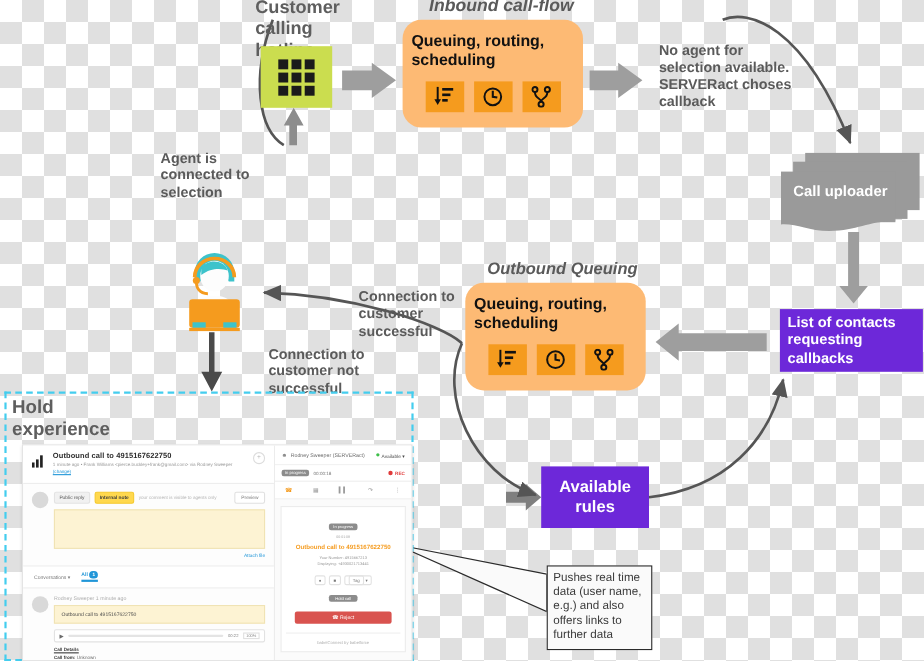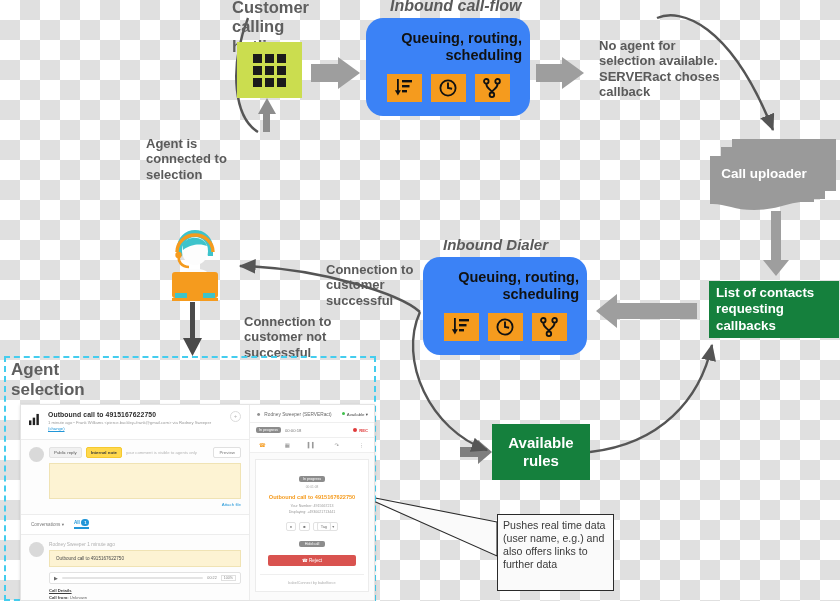--- a/index.html
+++ b/index.html
@@ -21,35 +21,35 @@
   .lbl-ital{position:absolute;color:#5a5a5a;font-weight:bold;font-style:italic;}
 
   
   #customer-label{left:232px;top:-2px;width:110px;font-size:16.5px;color:#5e5e5e;}
   #keypad{position:absolute;left:237px;top:42px;width:65px;height:56px;background:#cbdd4f;
           display:flex;align-items:center;justify-content:center;}
   #keypad .grid{display:grid;grid-template-columns:repeat(3,9px);grid-template-rows:repeat(3,9px);gap:3px;}
   #keypad .grid i{background:#1b1b1b;display:block;}
 
   
-  .card{position:absolute;background:#3b82f6;border-radius:17px;text-align:right;}
+  .card{position:absolute;background:#fdba74;border-radius:17px;text-align:left;}
   .card .title{color:#111;font-weight:bold;line-height:1.2;}
   .card .icons{display:flex;justify-content:center;gap:9px;margin-top:9px;}
   .card .icons .tile{width:35px;height:28px;background:#f59b1e;display:flex;align-items:center;justify-content:center;}
 
   #inbound-title{left:390px;top:-3px;width:200px;font-size:16px;text-align:left;}
   #inbound-card{left:366px;top:18px;width:148px;padding:12px 8px 14px;}
   #inbound-card .title{font-size:14.5px;}
 
   #outbound-title{left:443px;top:236px;width:200px;font-size:15px;text-align:left;}
   #outbound-card{left:423px;top:257px;width:148px;padding:12px 8px 14px;}
   #outbound-card .title{font-size:14.5px;}
 
   
-  .greybox{position:absolute;background:#15803d;color:#fff;font-weight:bold;
+  .greybox{position:absolute;background:#6d28d9;color:#fff;font-weight:bold;
            display:flex;align-items:center;line-height:1.22;}
   #list-contacts{left:709px;top:281px;width:116px;height:57px;padding:0 7px;font-size:13.3px;}
   #processing-rules{left:492px;top:424px;width:98px;height:56px;font-size:15px;
                     justify-content:center;text-align:center;}
 
   
   #uploader{position:absolute;left:708px;top:139px;width:128px;height:72px;}
   #uploader .sheet{position:absolute;background:#9a9a9a;}
   #uploader .s3{left:24px;top:0px;width:104px;height:52px;}
   #uploader .s2{left:13px;top:8px;width:104px;height:52px;}
@@ -139,21 +139,21 @@
   .rp-chip-sub{font-size:3.2px;color:#a5a5a5;margin-top:1px;}
   .rp-callto{color:#f59b1e;font-weight:bold;font-size:5.6px;margin-top:5px;}
   .rp-meta{font-size:3.6px;color:#9a9a9a;line-height:1.6;margin-top:4px;}
   .rp-ctrls{display:flex;justify-content:center;gap:3px;margin-top:6px;}
   .rp-ctrls span{border:1px solid #e2e2e2;border-radius:2px;font-size:4px;padding:1px 3px;color:#7a7a7a;}
   .rp-hold{display:inline-block;margin-top:5px;background:#8c8c8c;color:#fff;font-size:3.8px;padding:1px 6px;border-radius:2px;}
   .rp-reject{margin:6px 8px 0;background:#d9534f;color:#fff;font-size:4.6px;text-align:center;padding:3px 0;border-radius:2px;}
   .rp-foot{margin-top:8px;border-top:1px solid #efefef;padding:6px 0 0;text-align:center;font-size:3.8px;color:#b0b0b0;}
 
   
-  #callout{position:absolute;left:497px;top:514px;width:117px;height:77px;background:#fafafa;
+  #callout{position:absolute;left:497px;top:514px;width:96px;height:77px;background:#fafafa;
            border:1.2px solid #2b2b2b;box-sizing:border-box;padding:4px 5px;
            font-size:10.6px;line-height:1.22;color:#3a3a3a;}
 </style>
 </head>
 <body>
 
 <svg class="layer" width="840" height="601" viewBox="0 0 840 601">
   <defs>
     <marker id="thinArrow" markerWidth="9" markerHeight="9" refX="6.5" refY="3.1" orient="auto">
       <path d="M0,0 L7,3.1 L0,6.2 z" fill="#555"></path>
@@ -265,21 +265,21 @@
   <div class="sheet s2"></div>
   <div class="sheet s1"></div>
   <svg class="wave" width="104" height="12" viewBox="0 0 104 12">
     <path d="M0,0 L104,0 L104,2 C78,2 70,11 44,11 C24,11 14,4 0,5 z" fill="#9a9a9a"></path>
   </svg>
   <div class="label">Call uploader</div>
 </div>
 
 <div class="greybox" id="list-contacts">List of contacts requesting callbacks</div>
 
-<div class="lbl-ital" id="outbound-title">Inbound Dialer</div>
+<div class="lbl-ital" id="outbound-title">Outbound Queuing</div>
 
 <div class="card" id="outbound-card">
   <div class="title">Queuing, routing, scheduling</div>
   <div class="icons">
     <div class="tile">
       <svg width="20" height="19" viewBox="0 0 20 19">
           <g fill="#111">
         <rect x="8" y="2" width="10" height="2.4"></rect>
             <rect x="8" y="7" width="7.5" height="2.4"></rect>
         <rect x="8" y="12" width="5" height="2.4"></rect>
@@ -330,21 +330,21 @@
     <path d="M17,52 C21,45 41,45 45,52 L45,56 L17,56 z" fill="#fdfdfd"></path>
 
     <rect x="8" y="50" width="46" height="26" rx="3" fill="#f59b1e"></rect>
     <rect x="11" y="71" width="12" height="5" fill="#3dc3cb"></rect>
     <rect x="39" y="71" width="12" height="5" fill="#3dc3cb"></rect>
     <rect x="8" y="76" width="46" height="3" fill="#f59b1e"></rect>
   </svg>
 </div>
 
 <div id="agent-exp-frame"></div>
-<div class="lbl" id="agent-exp-label">Agent selection</div>
+<div class="lbl" id="agent-exp-label">Hold experience</div>
 
 <div id="screenshot">
 
   <div id="sc-left">
     <div class="sc-head">
       <svg class="ava" viewBox="0 0 14 14">
         <g fill="#222">
             <rect x="0" y="8" width="2.6" height="5"></rect>
             <rect x="4" y="5" width="2.6" height="8"></rect>
         <rect x="8" y="1" width="2.6" height="12"></rect>

